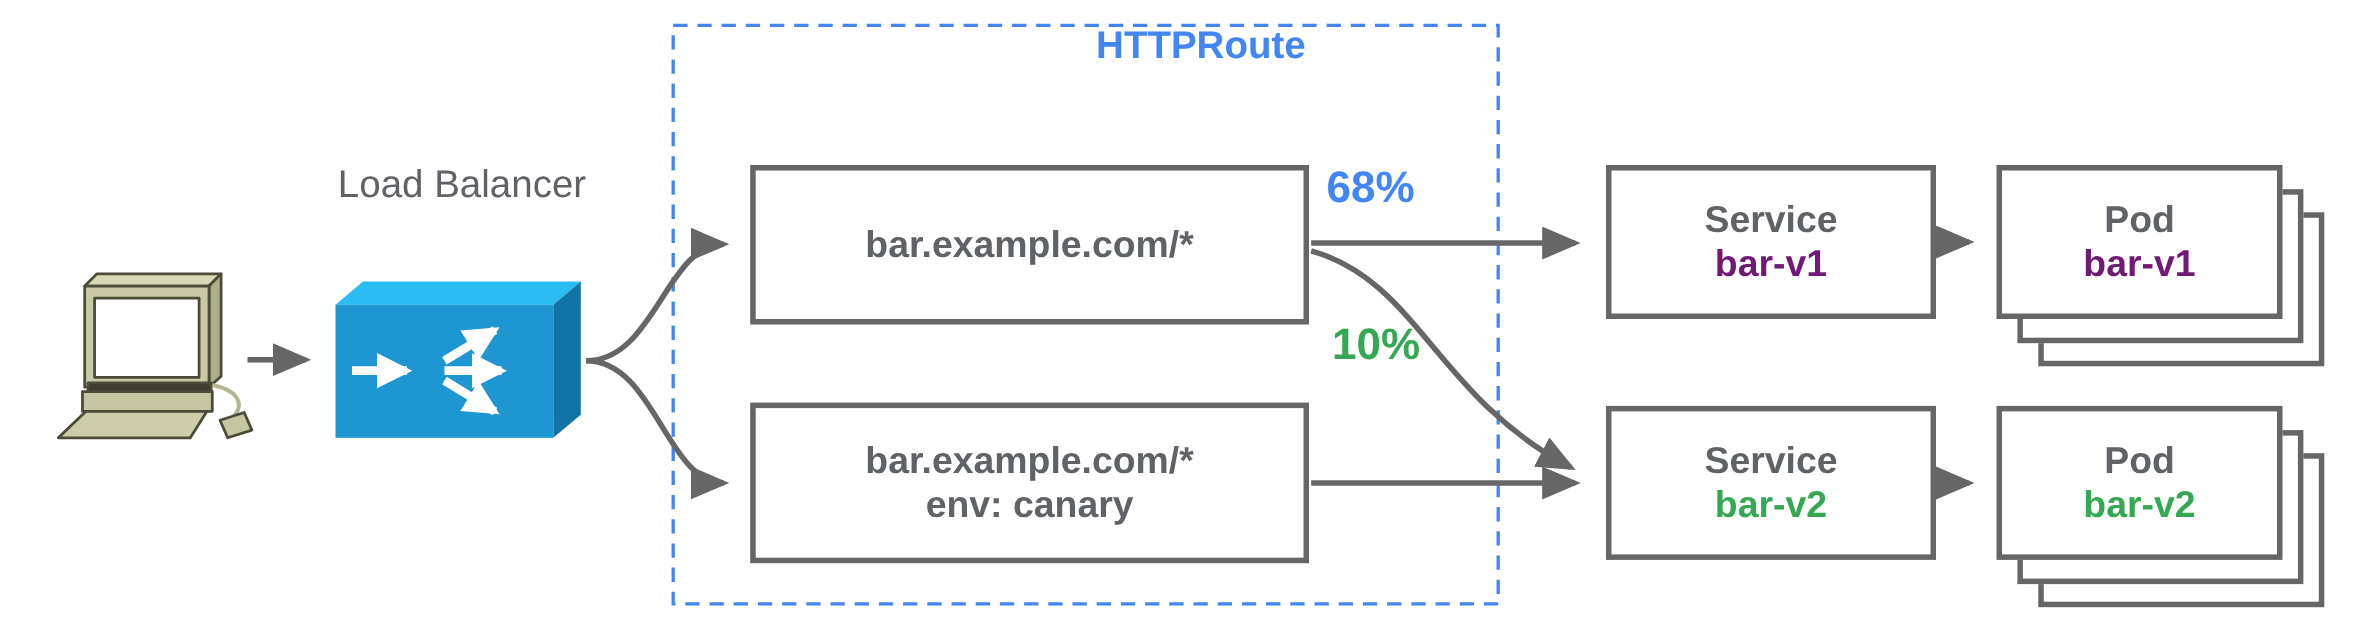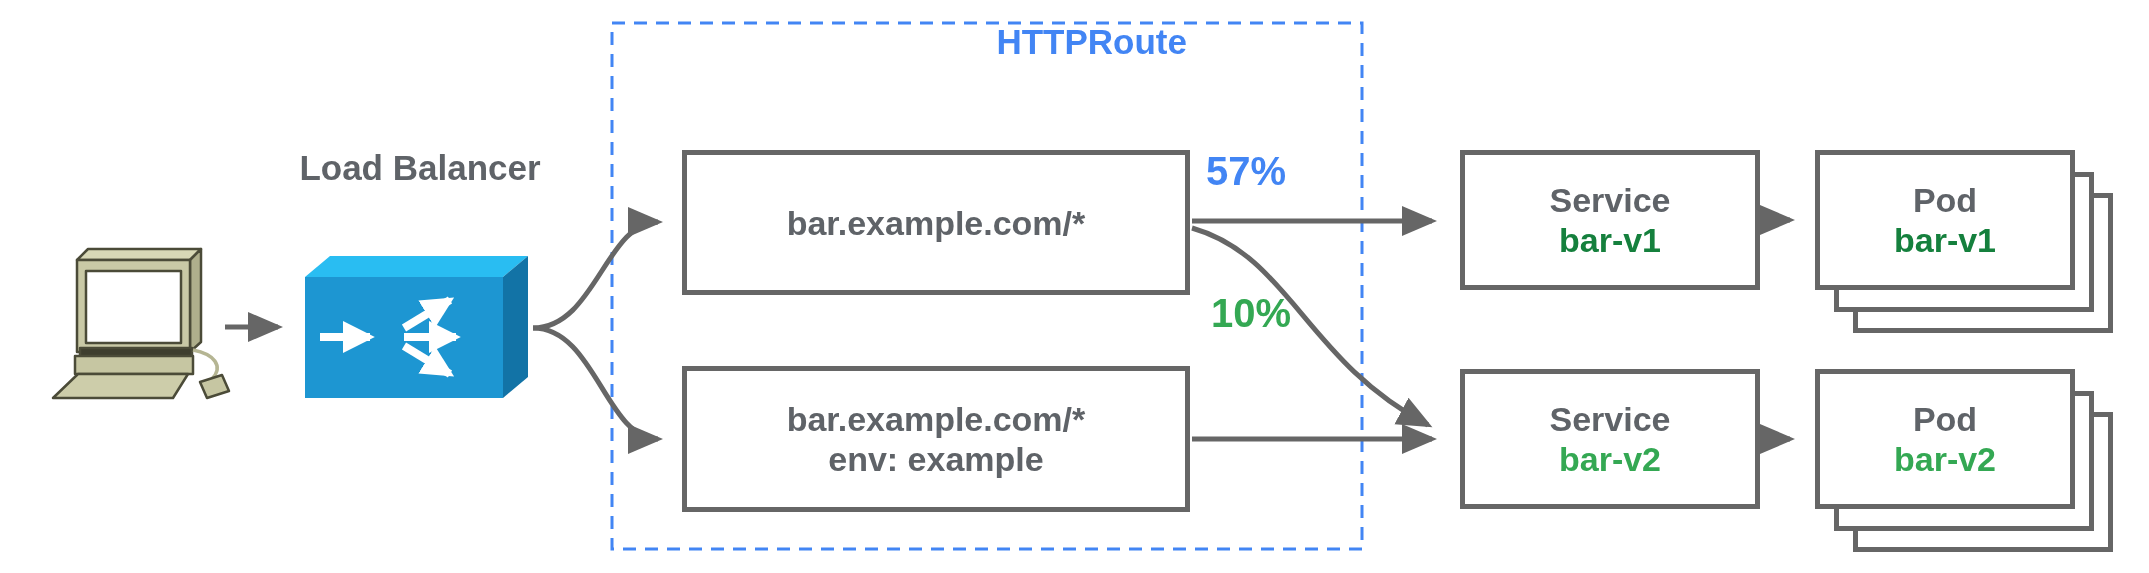--- a/index.html
+++ b/index.html
@@ -9,30 +9,30 @@
   }
   .abs{position:absolute;}
   svg{display:block;}
   
   .node{
     position:absolute;background:#ffffff;border:5px solid #666666;
     display:flex;flex-direction:column;align-items:center;justify-content:center;
     box-sizing:border-box;text-align:center;
   }
   .node .line{font-weight:bold;font-size:34px;line-height:40px;color:#5f6368;white-space:nowrap;}
-  .line.blue{color:#15803d;}
+  .line.blue{color:#701a75;}
   .line.green{color:#34a853;text-align:right;}
   
   .group-title{
     position:absolute;left:787px;top:22px;width:400px;text-align:right;
     font-weight:bold;font-size:35px;line-height:39px;color:#4285f4;
   }
   .lb-label{
     position:absolute;left:255px;top:148px;width:330px;text-align:center;
-    font-weight:bold;font-size:35px;color:#5f6368;white-space:nowrap;
+    font-weight:normal;font-size:35px;color:#5f6368;white-space:nowrap;
   }
   .weight{
     position:absolute;font-weight:bold;font-size:40px;white-space:nowrap;
   }
   .weight.w90{left:1206px;top:149px;color:#4285f4;}
   .weight.w10{left:1211px;top:291px;color:#34a853;}
   
   .podcard{
     position:absolute;background:#ffffff;border:5px solid #666666;box-sizing:border-box;
   }
@@ -95,24 +95,24 @@
   <div class="group-title">
     <div>HTTPRoute</div>
   </div>
 
   <div class="node" style="left:682px;top:150px;width:508px;height:145px;">
     <div class="line">bar.example.com/*</div>
   </div>
 
   <div class="node" style="left:682px;top:366px;width:508px;height:146px;">
     <div class="line">bar.example.com/*</div>
-    <div class="line">env: example</div>
+    <div class="line">env: canary</div>
   </div>
 
-  <div class="weight w90">57%</div>
+  <div class="weight w90">68%</div>
   <div class="weight w10">10%</div>
 
   <div class="node" style="left:1460px;top:150px;width:300px;height:140px;">
     <div class="line">Service</div>
     <div class="line blue">bar-v1</div>
   </div>
 
   <div class="node" style="left:1460px;top:369px;width:300px;height:140px;">
     <div class="line">Service</div>
     <div class="line green">bar-v2</div>

